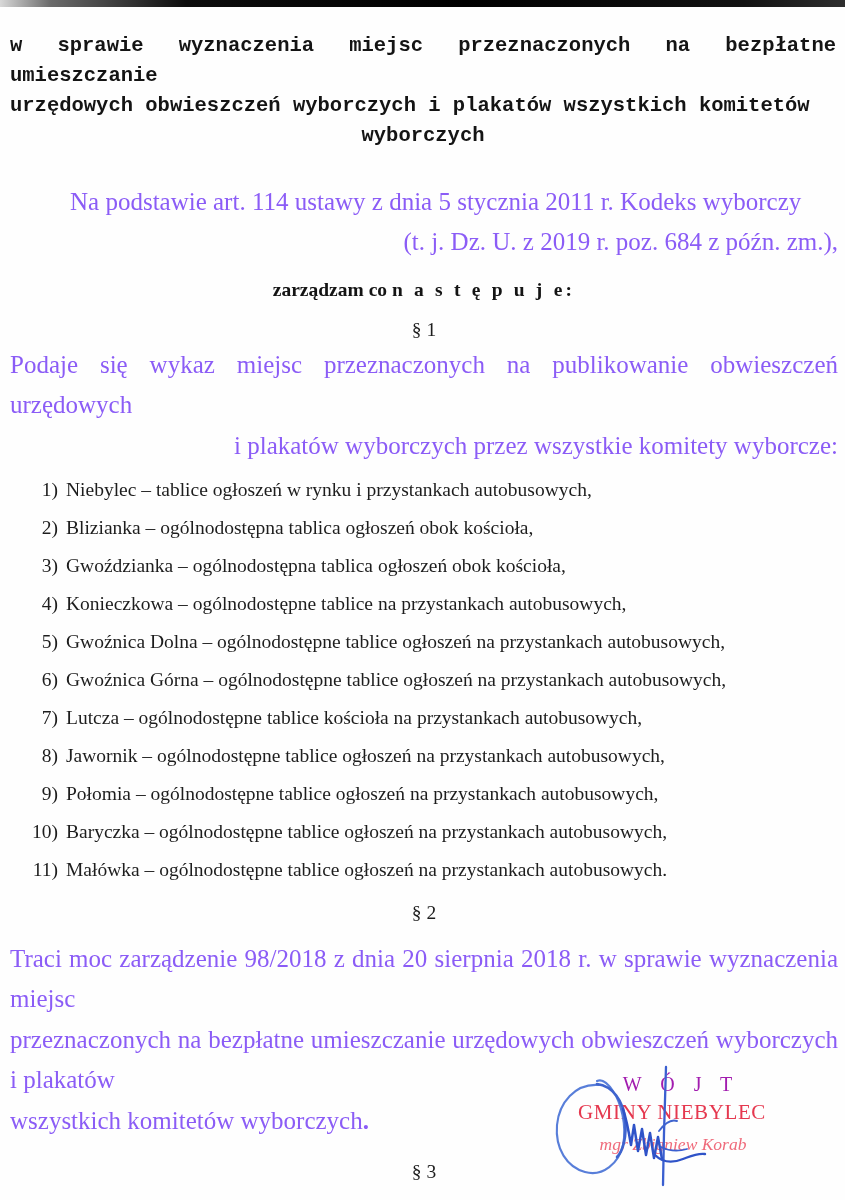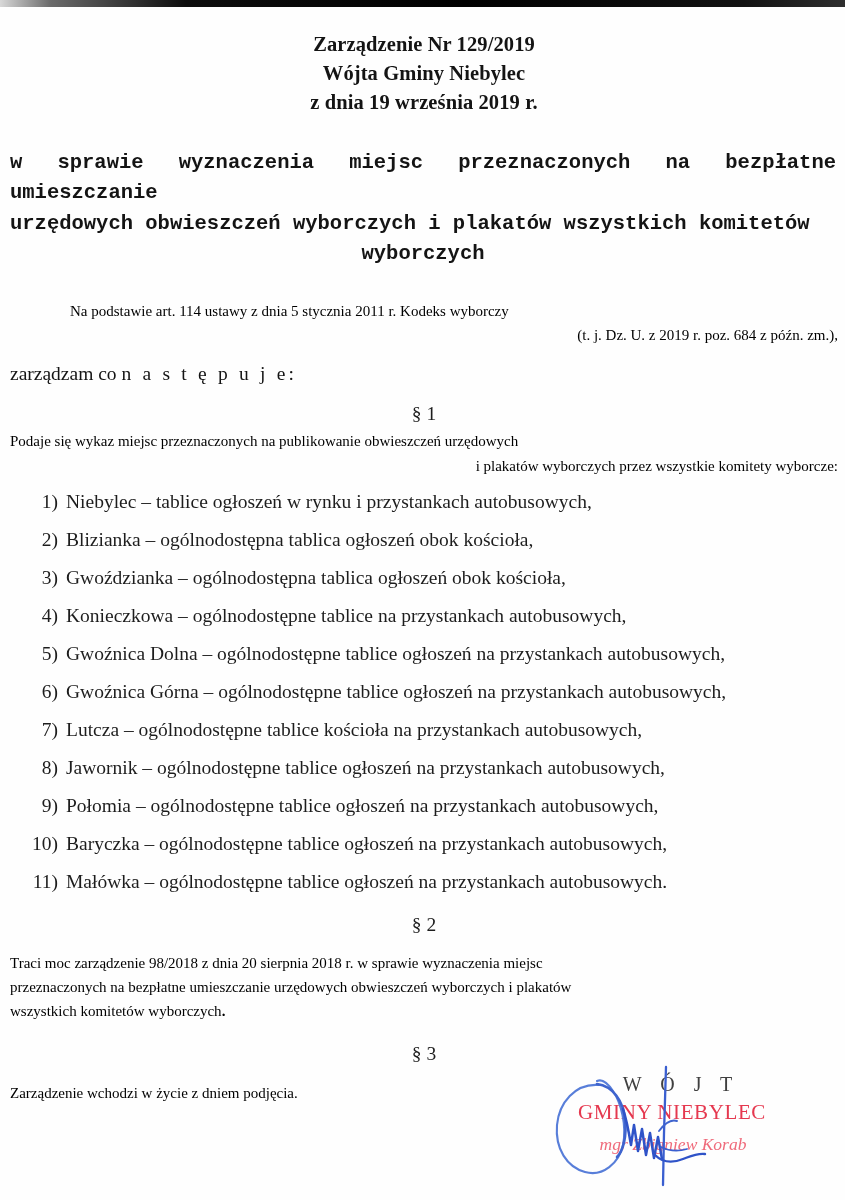--- a/index.html
+++ b/index.html
@@ -62,35 +62,35 @@
     text-align: justify;
     text-justify: inter-word;
     color: #141414;
     padding-right: 2px;
     font-family: Liberation Mono, monospace;
   }
   .subject .lastline { text-align: center; }
 
   
   .para {
-    font-size: 15px;
+    font-size: 25px;
     line-height: 1.62;
     text-align: justify;
     text-justify: inter-word;
-    color: #000000;
+    color: #8b5cf6;
   }
   .para .lastline { text-align: right; }
 
   .legal-basis { margin-top: 30px; }
   .legal-basis .l1 { text-indent: 60px; }
 
   .cmd {
     margin-top: 16px;
-    text-align: left;
-    font-weight: normal;
+    text-align: center;
+    font-weight: bold;
     font-size: 19.5px;
     color: #141414;
   }
   .spaced { letter-spacing: 3.2px; }
 
   .section-mark {
     text-align: center;
     font-size: 19.5px;
     color: #1d1d1d;
   }
@@ -154,21 +154,21 @@
     width: 250px;
     color: #e03a52;
     text-align: center;
     z-index: 1;
   }
   .stamp-line1 {
     font-size: 20px;
     letter-spacing: 7px;
     font-family: "Liberation Serif", serif;
     padding-left: 22px;
-    color: #404040;
+    color: #a21caf;
   }
   .stamp-line2 {
     font-size: 21px;
     letter-spacing: 0.6px;
     margin-top: 4px;
     padding-left: 4px;
     color: #e5384f;
   }
   .stamp-line3 {
     font-size: 17.5px;
@@ -187,25 +187,20 @@
   }
 </style>
 </head>
 <body>
 
 <div class="page">
   <div class="scan-edge"></div>
 
   <div class="content">
 
-    <div class="doc-title">
-      <div>Zarządzenie Nr 129/2019</div>
-      <div>Wójta Gminy Niebylec</div>
-      <div>z dnia 19 września 2019 r.</div>
-    </div>
 
     <div class="subject">
       <div>w sprawie wyznaczenia miejsc przeznaczonych na bezpłatne umieszczanie</div>
       <div>urzędowych obwieszczeń wyborczych i plakatów wszystkich komitetów</div>
       <div class="lastline">wyborczych</div>
     </div>
 
     <div class="para legal-basis">
       <div class="l1">Na podstawie art. 114 ustawy z dnia 5 stycznia 2011 r. Kodeks wyborczy</div>
       <div class="lastline">(t. j. Dz. U. z 2019 r. poz. 684 z późn. zm.),</div>

